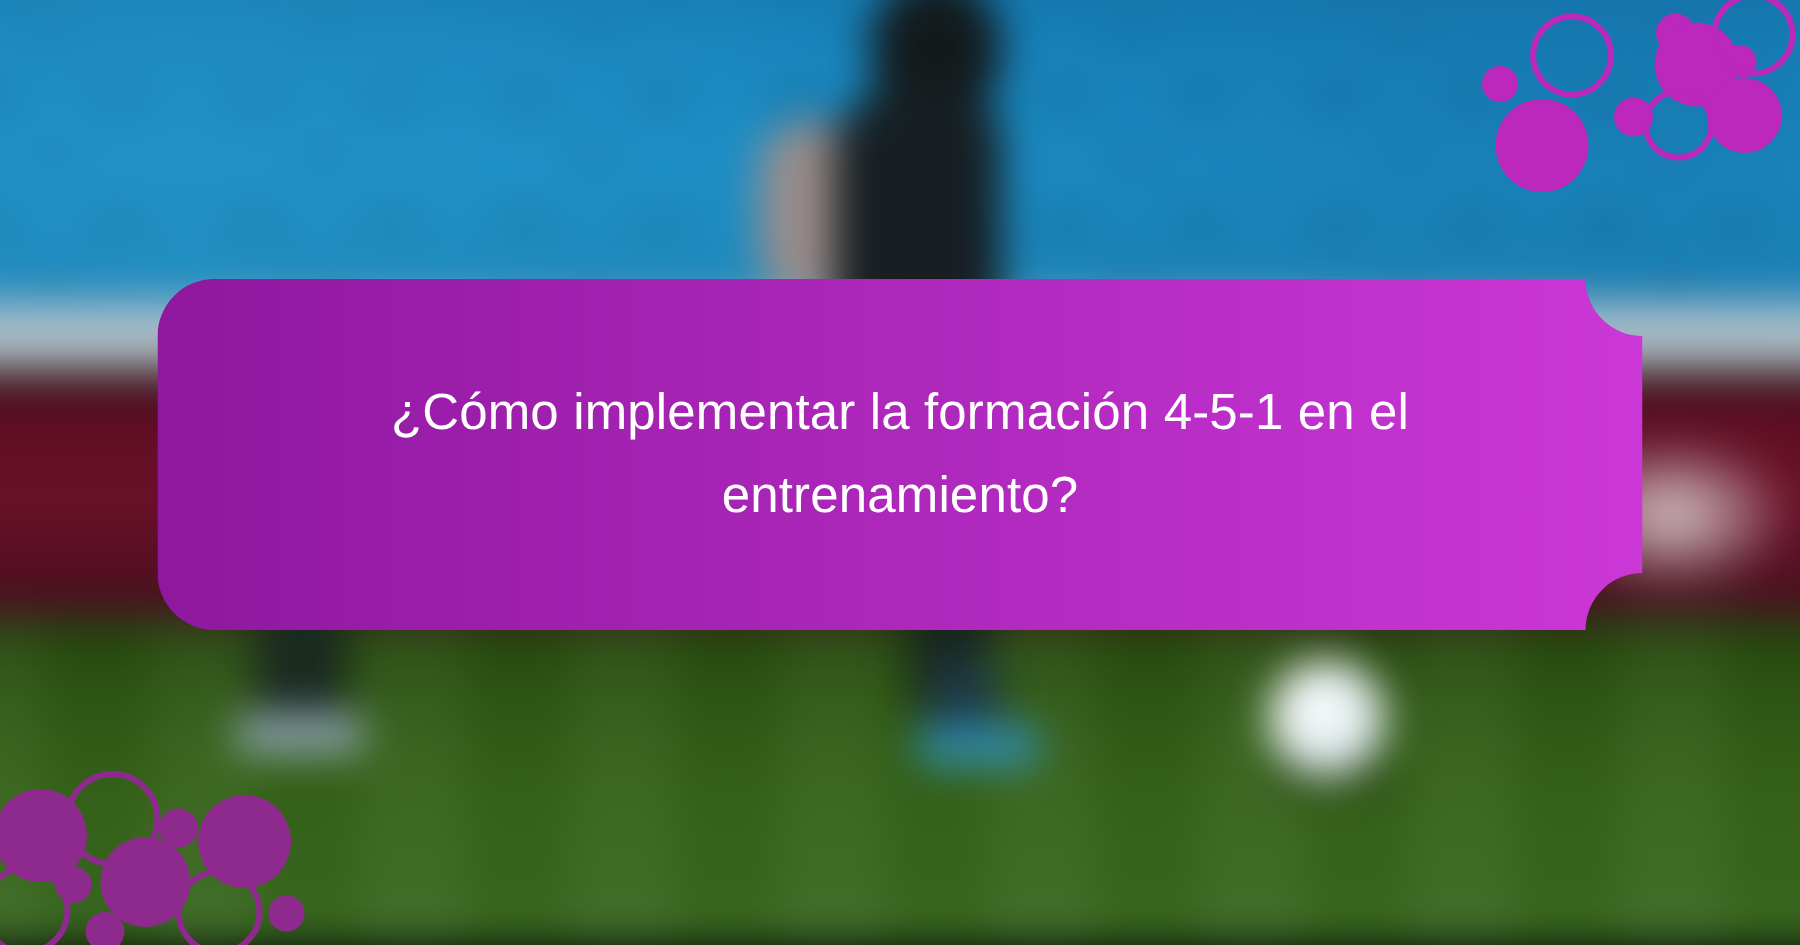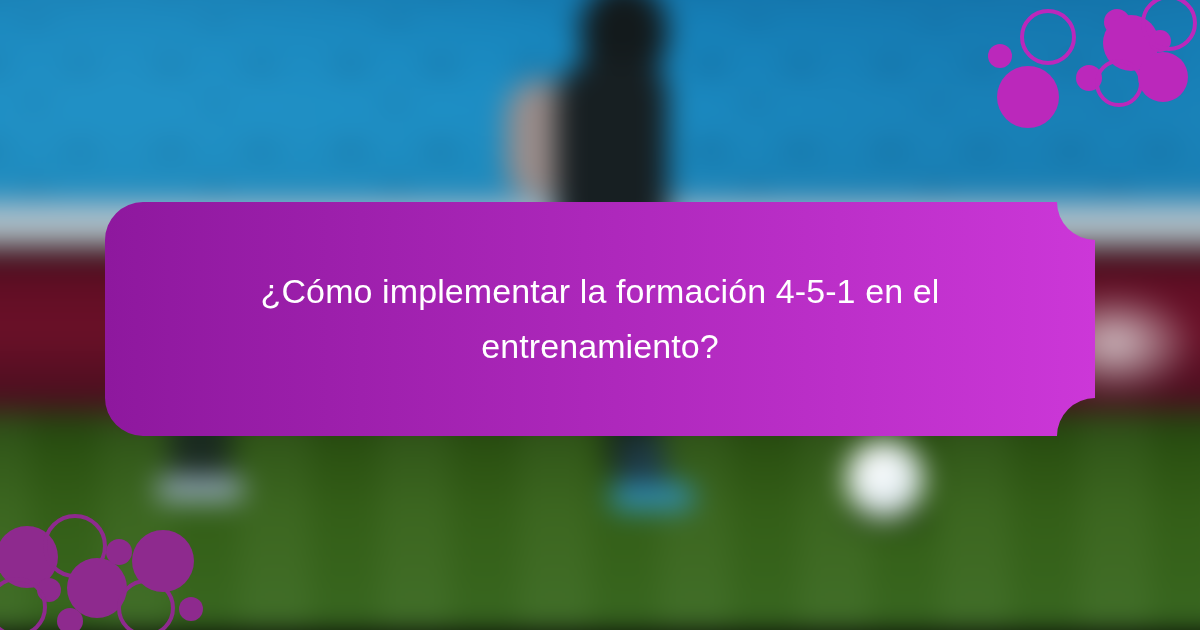--- a/index.html
+++ b/index.html
@@ -203,21 +203,21 @@
     position: absolute;
   }
   .dots svg { display: block; }
   #dots-top-right { right: 0; top: 0; }
   #dots-bottom-left { left: 0; bottom: 0; }
 
   
   #banner {
     position: absolute;
     left: 105px;
-    top: 202px;
+    top: 186px;
     width: 990px;
     height: 234px;
     display: flex;
     align-items: center;
     justify-content: center;
   }
   #banner-shape {
     position: absolute;
     inset: 0;
     width: 100%;

